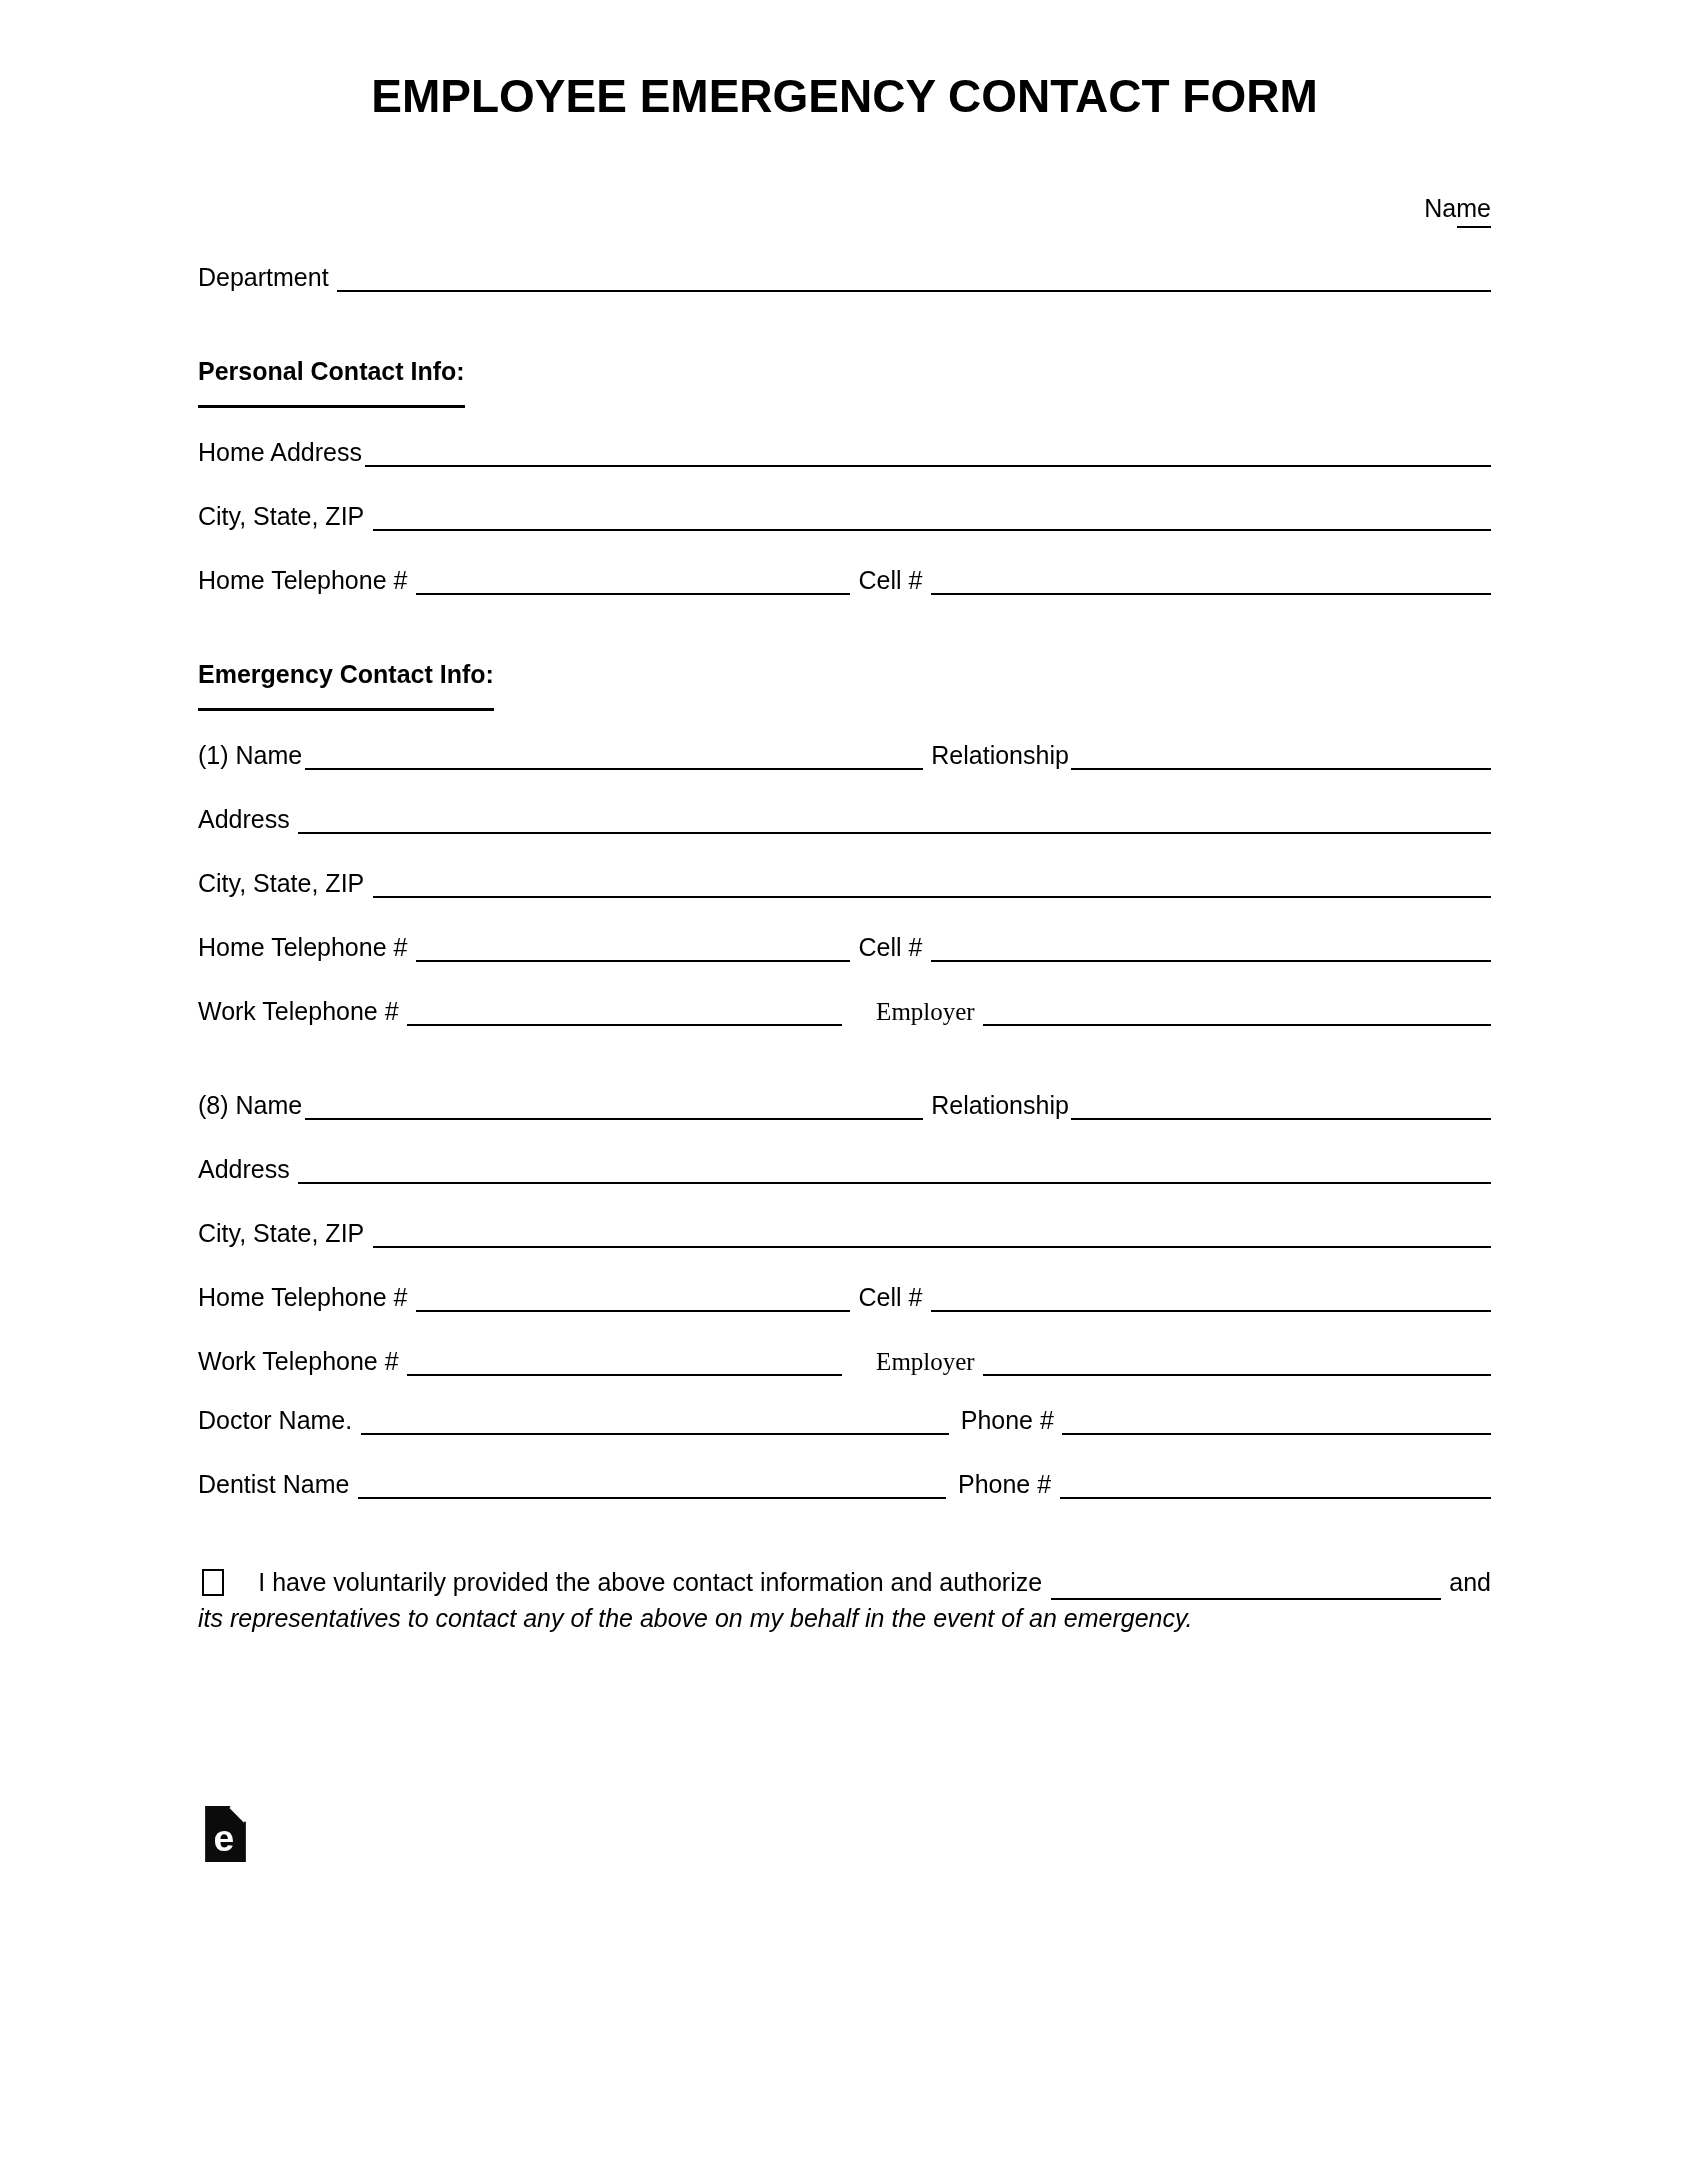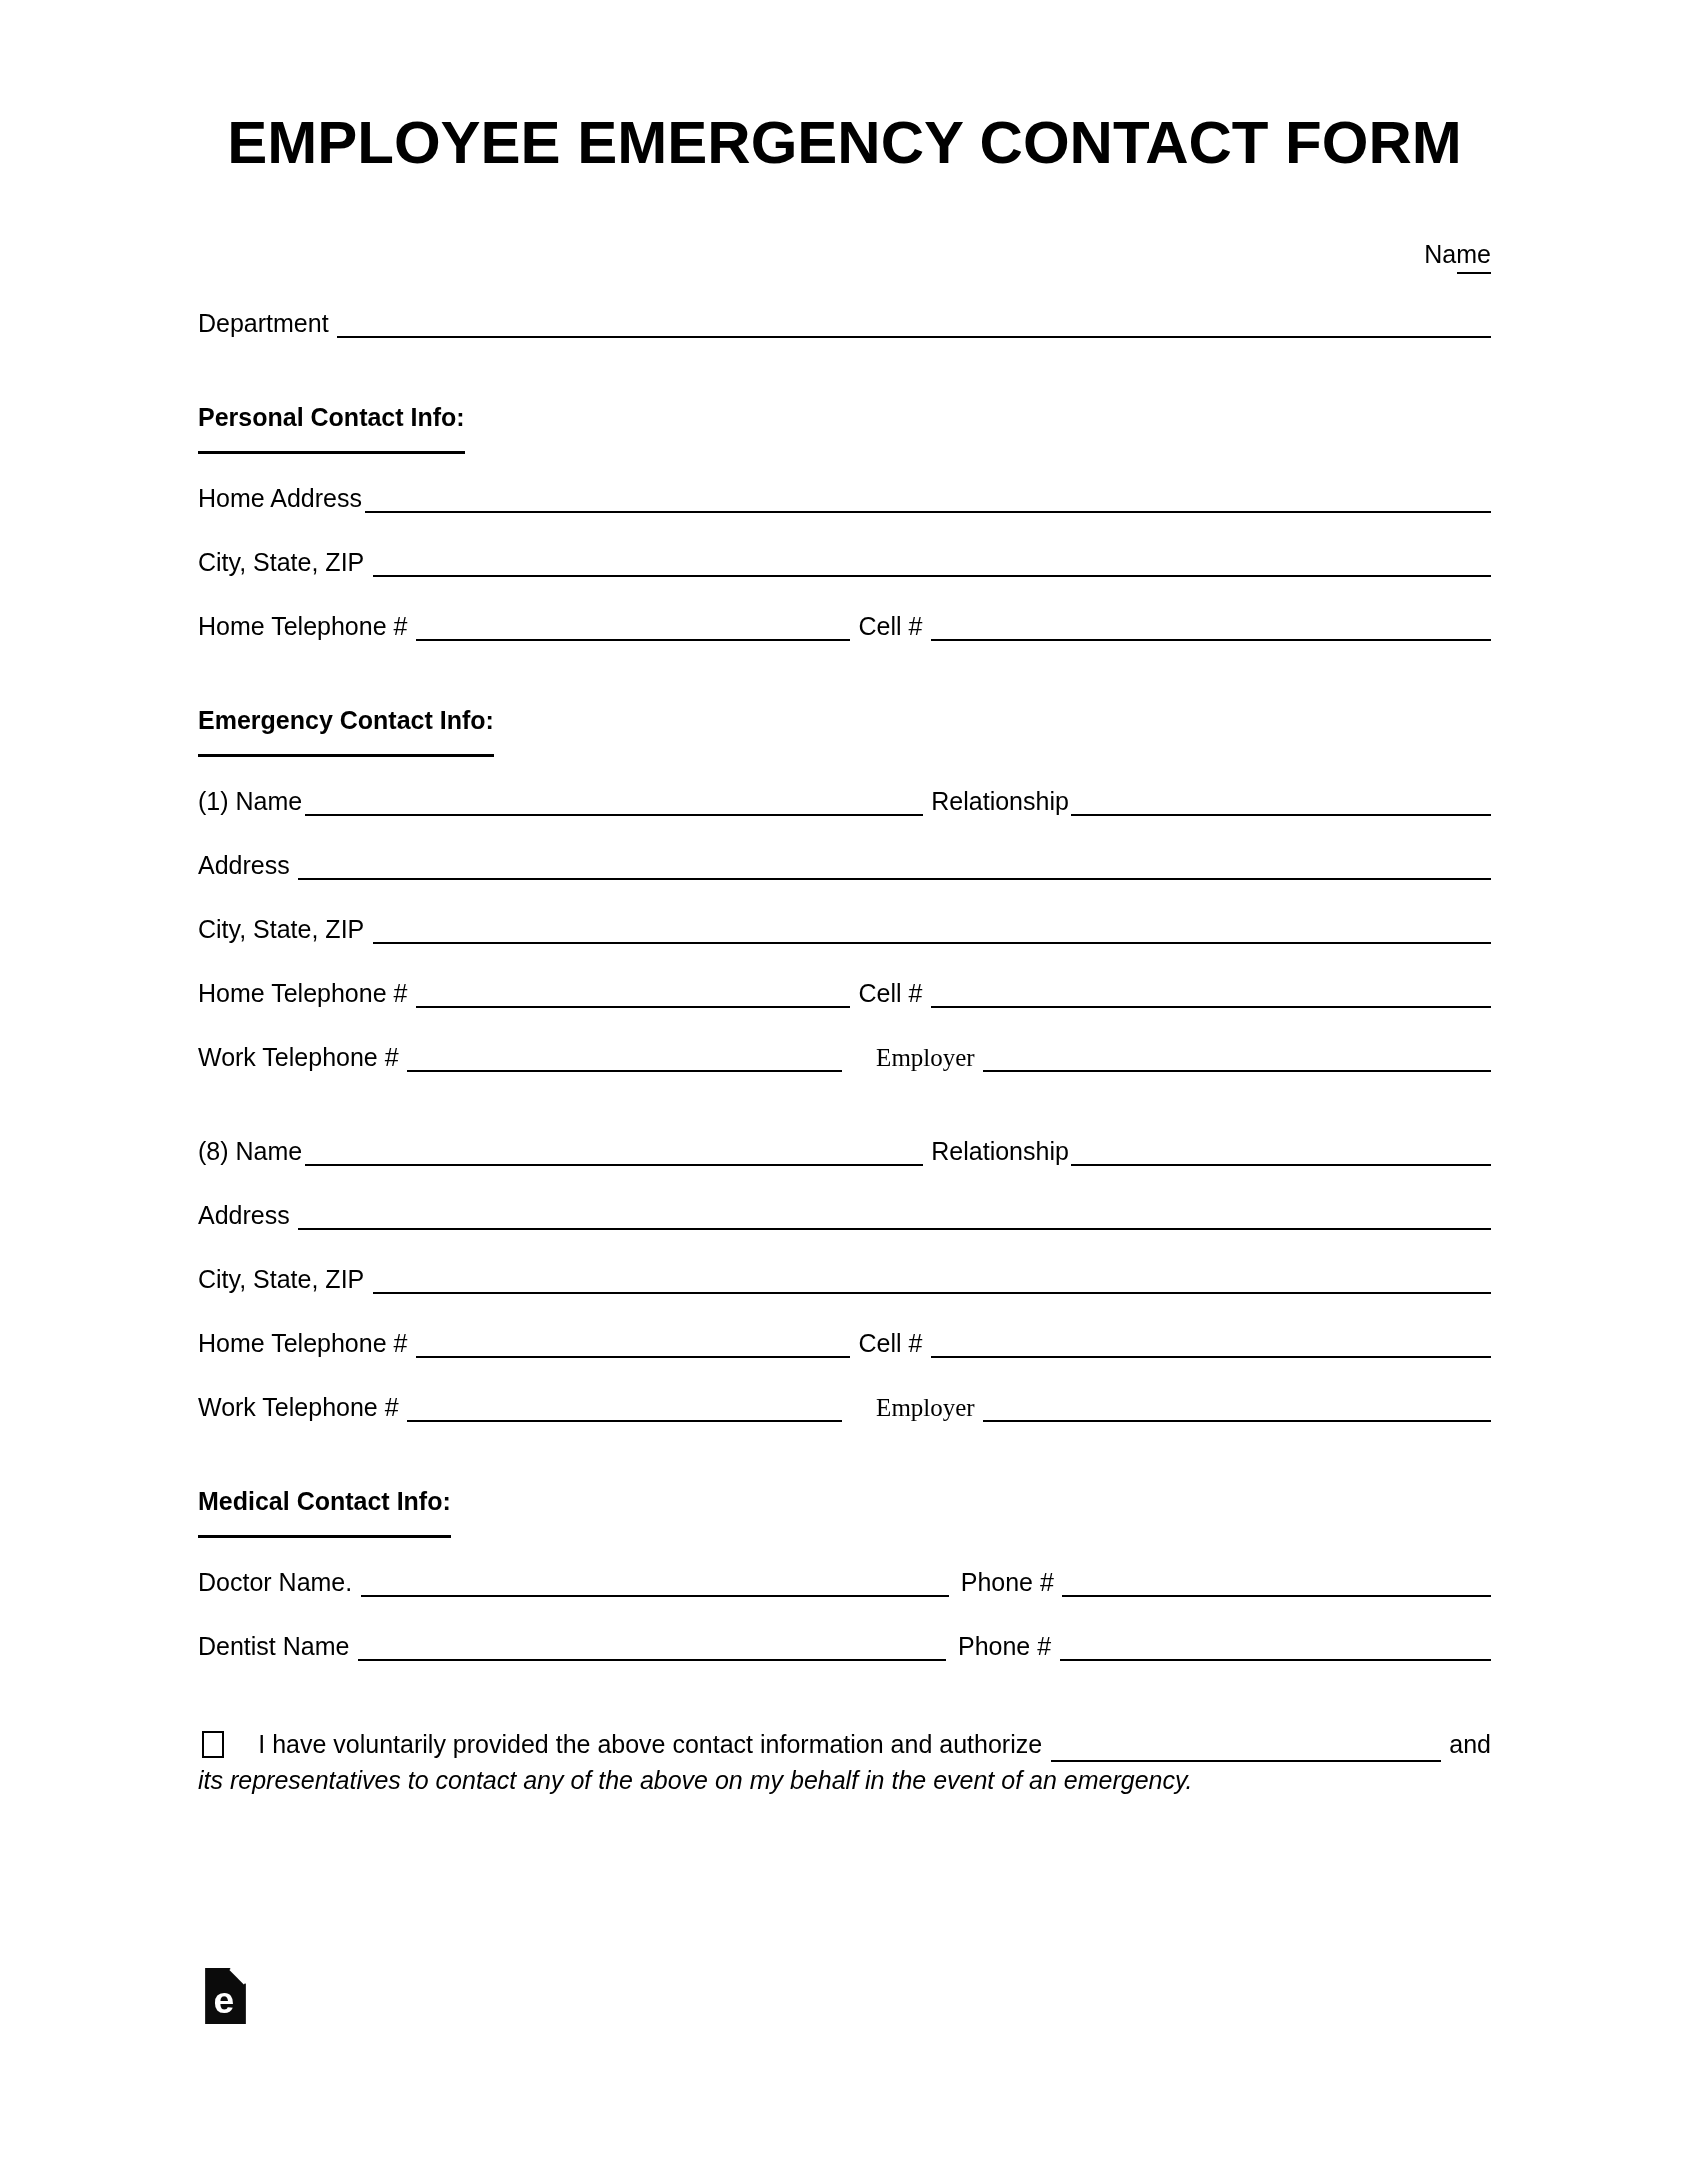--- a/index.html
+++ b/index.html
@@ -12,23 +12,23 @@
     color: #000000;
     font-family: "Liberation Sans", "DejaVu Sans", sans-serif;
     font-size: 25px;
     overflow: hidden;
   }
   .content {
     margin-left: 198px;
     margin-right: 194px;
   }
   .title {
-    margin-top: 116px;
+    margin-top: 70px;
     text-align: center;
-    font-size: 60px;
+    font-size: 46px;
     line-height: 53px;
     font-weight: bold;
     letter-spacing: 0px;
   }
   .row {
     display: flex;
     align-items: flex-end;
     line-height: 29px;
     margin-top: 35px;
     white-space: nowrap;
@@ -192,23 +192,20 @@
       <span class="label gap10">Cell #</span>
       <span class="line"></span>
     </div>
     <div class="row">
       <span class="label">Work Telephone #</span>
       <span class="line fixed w-work"></span>
       <span class="label gap26">Employer</span>
       <span class="line"></span>
     </div>
 
-    <div class="section-heading">
-      <span class="heading-text">Medical Contact Info:</span>
-    </div>
     <div class="row after-heading">
       <span class="label">Doctor Name.</span>
       <span class="line fixed w-med"></span>
       <span class="label gap14">Phone #</span>
       <span class="line"></span>
     </div>
     <div class="row">
       <span class="label">Dentist Name</span>
       <span class="line fixed w-med"></span>
       <span class="label gap14">Phone #</span>

